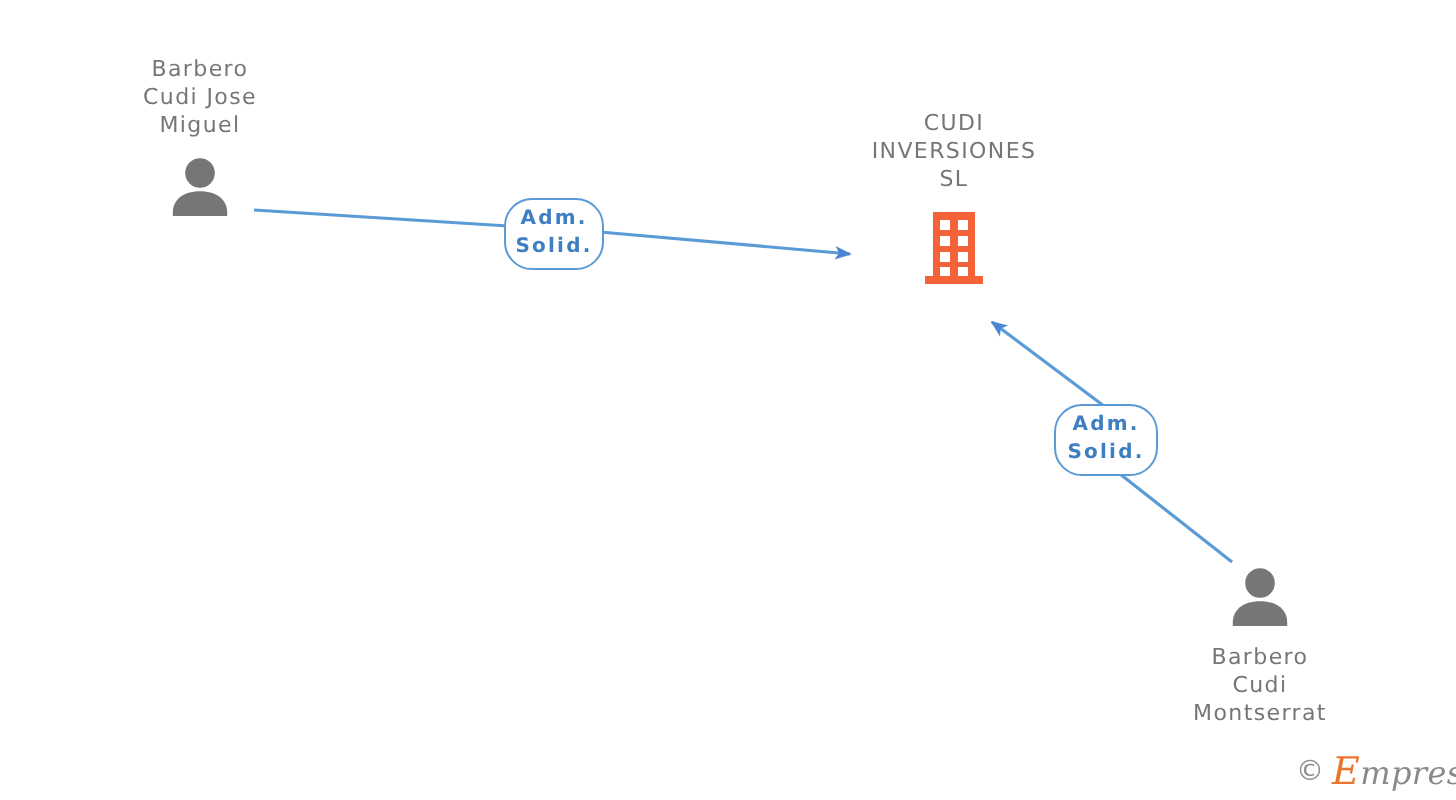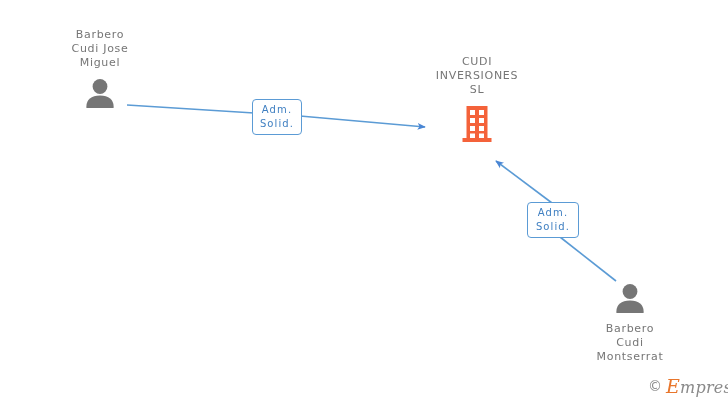--- a/index.html
+++ b/index.html
@@ -48,29 +48,30 @@
   .company-icon {
     width: 30px;
     height: 36px;
     position: relative;
   }
   .edge-label {
     position: absolute;
     box-sizing: border-box;
     background: #ffffff;
     border: 1.5px solid #5b9bd5;
-    border-radius: 4px;
+    border-radius: 14px;
     color: #3f7fc1;
     font-size: 10px;
     line-height: 14px;
     letter-spacing: 1.1px;
     text-align: center;
     padding: 3px 0 2px 0;
     font-family: "DejaVu Sans", sans-serif;
     white-space: pre-line;
+    font-weight: bold;
   }
   .watermark {
     position: absolute;
     display: flex;
     align-items: center;
     gap: 4px;
   }
   .wm-c {
     color: #8a8a8a;
     font-size: 14px;

